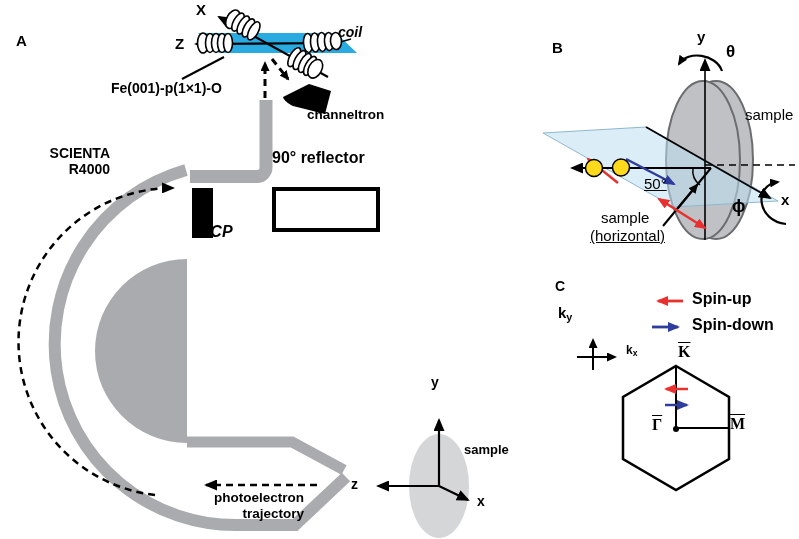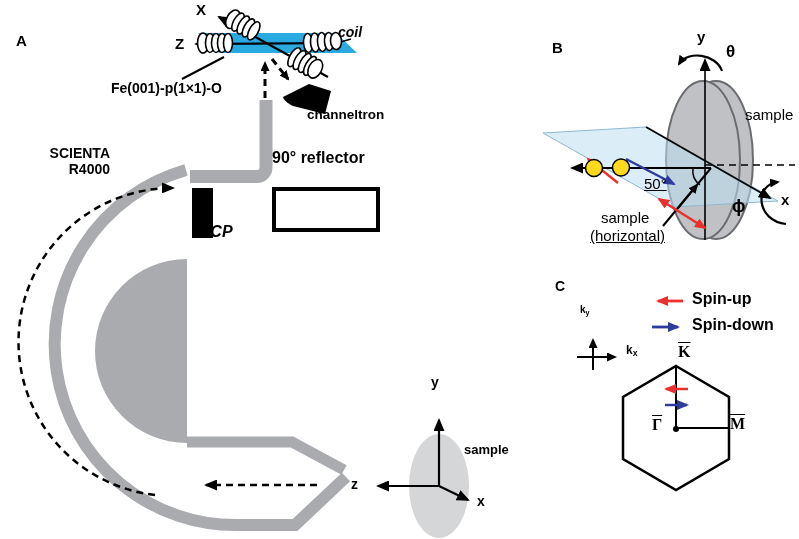--- a/index.html
+++ b/index.html
@@ -150,37 +150,41 @@
   <div class="lbl b" style="left:175px;top:35px;font-size:15px;">Z</div>
   <div class="lbl b" style="left:338px;top:24px;font-size:14px;font-style:italic;">coil</div>
   <div class="lbl b" style="left:111px;top:80px;font-size:14px;">Fe(001)-p(1×1)-O</div>
   <div class="lbl b" style="left:307px;top:107px;font-size:13.5px;">channeltron</div>
   <div class="lbl b ctr" style="left:20px;top:145px;width:90px;font-size:14px;">
     <div>SCIENTA</div>
     <div>R4000</div>
   </div>
   <div class="lbl b" style="left:272px;top:149px;font-size:16px;">90° reflector</div>
   <div class="lbl b" style="left:197px;top:223px;font-size:16px;font-style:italic;">MCP</div>
+  <div class="lbl b ctr" style="left:186px;top:490px;width:118px;font-size:13.5px;">
+    <div>photoelectron</div>
+    <div>trajectory</div>
+  </div>
   <div class="lbl b" style="left:351px;top:476px;font-size:14px;">z</div>
   <div class="lbl b" style="left:431px;top:374px;font-size:14px;">y</div>
   <div class="lbl b" style="left:477px;top:493px;font-size:14px;">x</div>
   <div class="lbl b" style="left:464px;top:443px;font-size:13px;">sample</div>
 
   <div class="lbl b" style="left:552px;top:39px;font-size:15px;">B</div>
   <div class="lbl b" style="left:697px;top:28px;font-size:15px;">y</div>
   <div class="lbl b" style="left:726px;top:42px;font-size:17px;">θ</div>
   <div class="lbl" style="left:745px;top:106px;font-size:15px;">sample</div>
   <div class="lbl" style="left:644px;top:175px;font-size:15px;text-decoration:underline;">50°</div>
   <div class="lbl" style="left:601px;top:209px;font-size:15px;">sample</div>
   <div class="lbl" style="left:590px;top:227px;font-size:15px;text-decoration:underline;">(horizontal)</div>
   <div class="lbl b" style="left:781px;top:191px;font-size:15px;">x</div>
   <div class="lbl b" style="left:732px;top:196px;font-size:18px;">ϕ</div>
 
   <div class="lbl b" style="left:555px;top:278px;font-size:14px;">C</div>
   <div class="lbl b" style="left:692px;top:290px;font-size:16px;text-align:center;">Spin-up</div>
   <div class="lbl b" style="left:692px;top:316px;font-size:16px;">Spin-down</div>
-  <div class="lbl b" style="left:580px;top:304px;font-size:10px;text-align:right;"><span>k</span><sub class="axsub">y</sub></div>
+  <div class="lbl b" style="left:558px;top:304px;font-size:15px;text-align:right;"><span>k</span><sub class="axsub">y</sub></div>
   <div class="lbl b" style="left:626px;top:344px;font-size:12px;"><span>k</span><sub class="axsub">x</sub></div>
   <div class="lbl b serif ovl" style="left:678px;top:343px;font-size:16px;">K</div>
   <div class="lbl b serif ovl" style="left:652px;top:416px;font-size:16px;">Γ</div>
   <div class="lbl b serif ovl" style="left:730px;top:415px;font-size:16px;">M</div>
 
 </div>
 
 </body></html>

